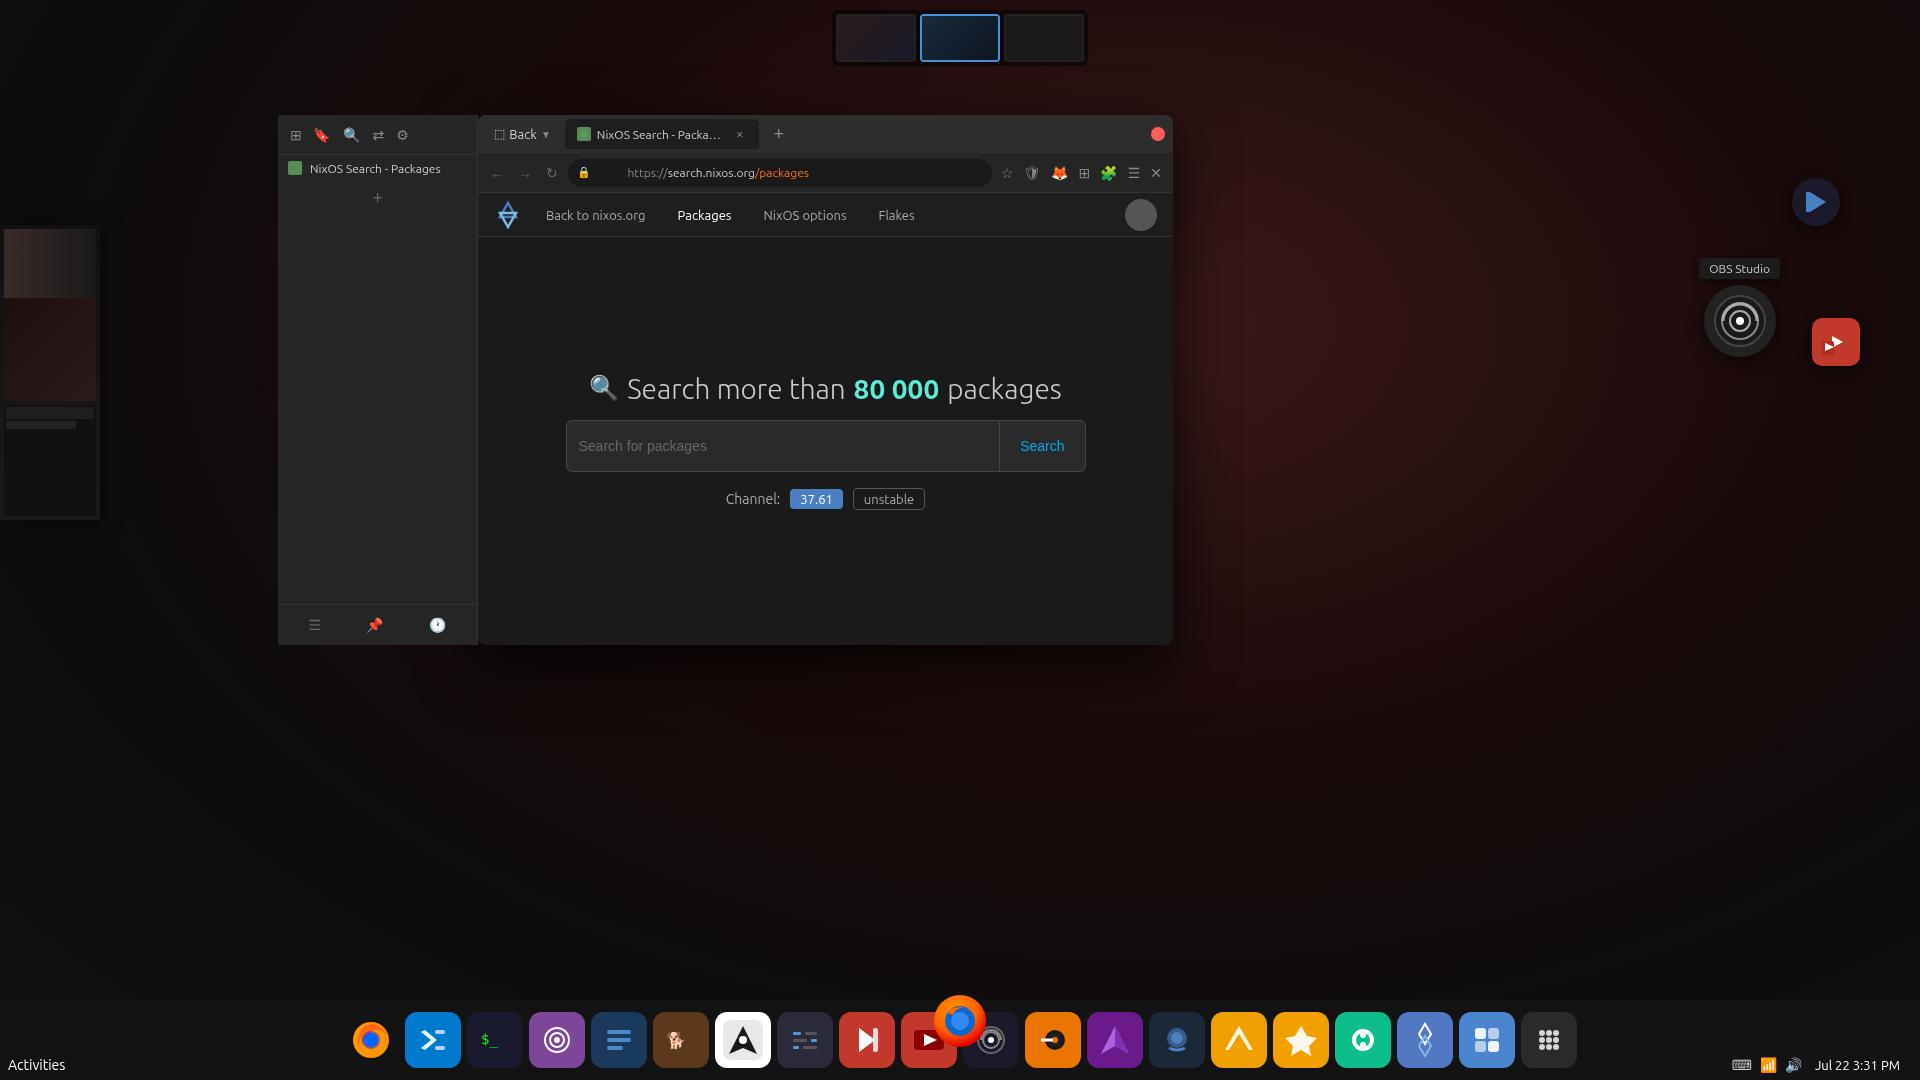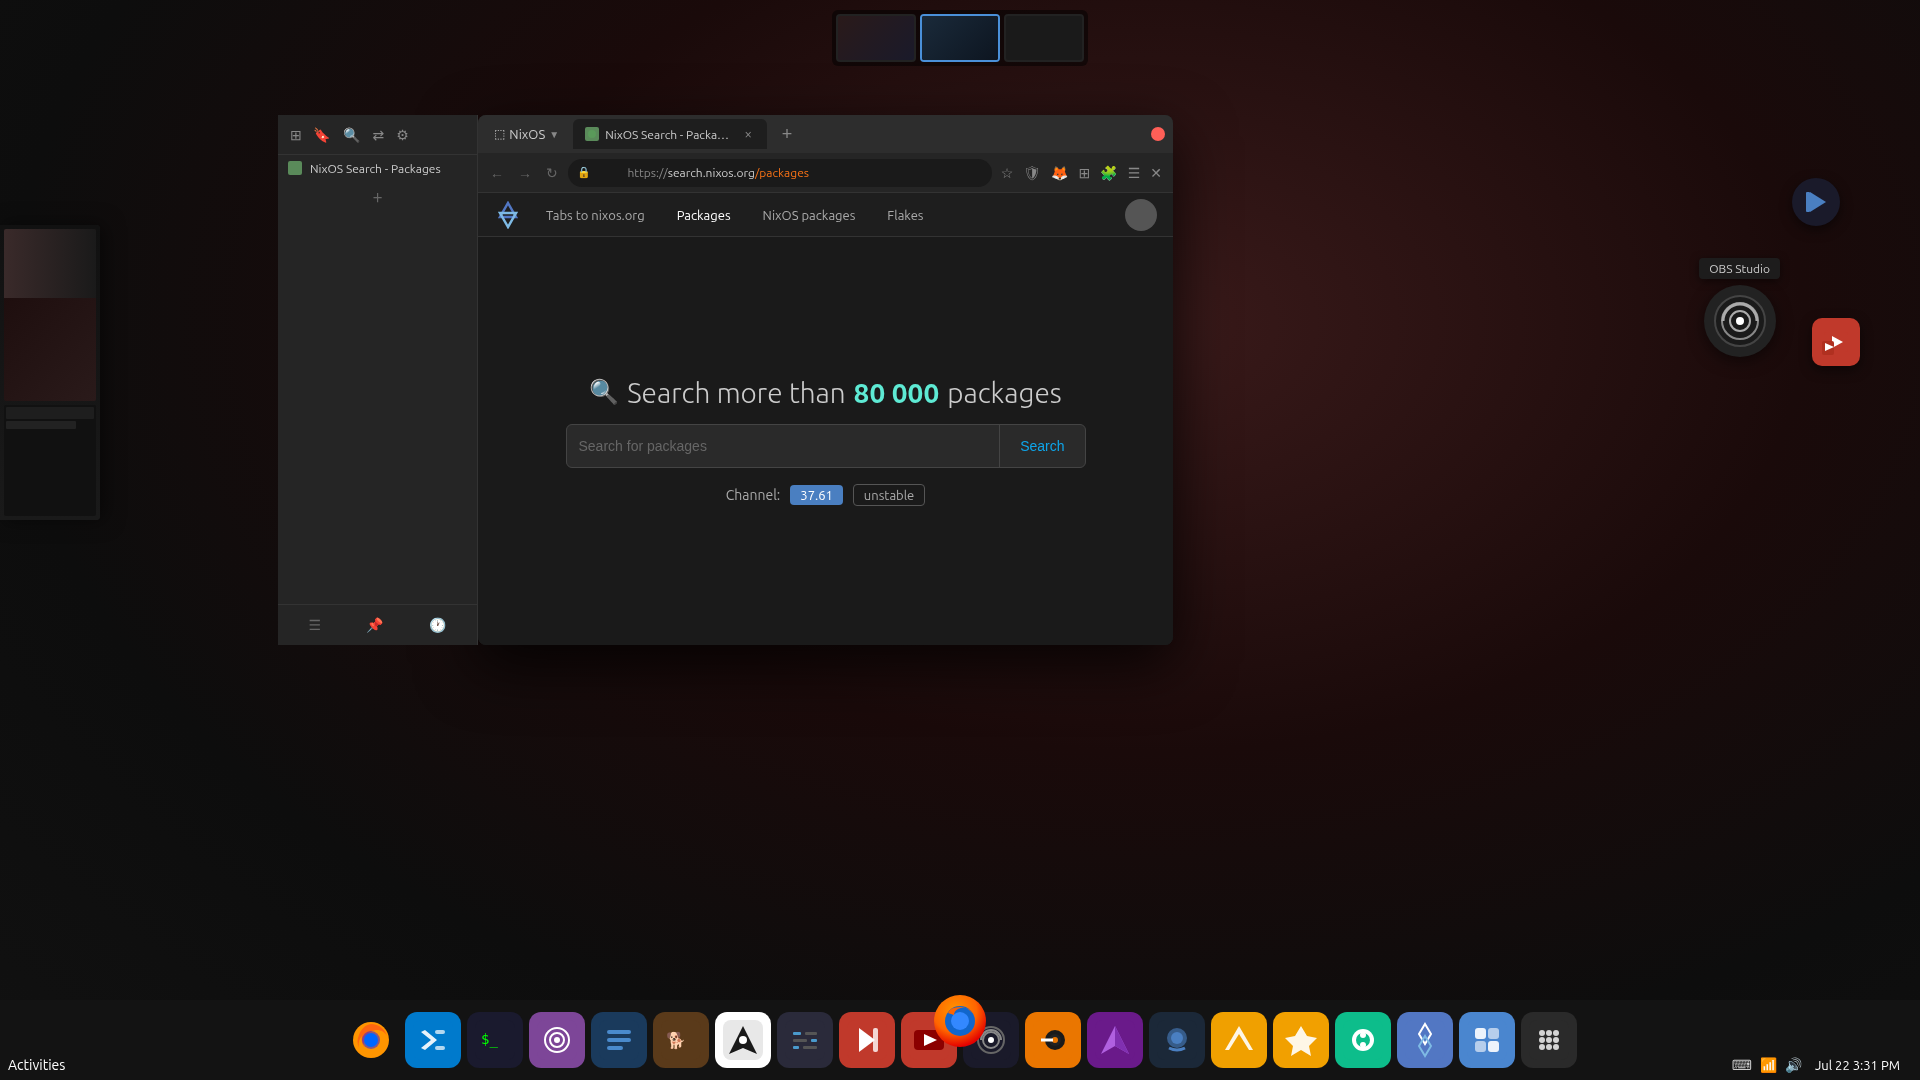--- a/index.html
+++ b/index.html
@@ -266,21 +266,21 @@
     .search-title strong {
       color: #5eead4;
       font-weight: 700;
     }
     .search-icon-text {
       color: #888;
       font-size: 24px;
     }
     .search-bar {
       width: 520px;
-      height: 44px;
+      height: 52px;
       background: #2a2a2a;
       border: 1px solid #444;
       border-radius: 6px;
       display: flex;
       align-items: center;
       overflow: hidden;
     }
     .search-input {
       flex: 1;
       background: transparent;
@@ -580,21 +580,21 @@
     <span class="sidebar-bottom-btn">📌</span>
     <span class="sidebar-bottom-btn">🕐</span>
   </div>
 </div>
 
 <div class="browser-window" style="left:478px; width:695px;">
 
   <div class="browser-titlebar">
     <div class="tabs-btn">
       <span style="font-size:12px;">⬚</span>
-      <span>NixOS</span>
+      <span>Back</span>
       <span style="font-size:10px;color:#888;">▼</span>
     </div>
     <div class="tab-item">
       <div class="tab-favicon">
         <svg width="10" height="10" viewBox="0 0 10 10">
             <circle cx="5" cy="5" r="4" fill="#5a9a5a"></circle>
           </svg>
       </div>
       <span style="font-size:12px;color:#ccc;max-width:130px;overflow:hidden;text-overflow:ellipsis;white-space:nowrap;">NixOS Search - Packages</span>
       <span class="tab-close">×</span>
@@ -626,23 +626,23 @@
     </div>
   </div>
 
   <div class="nixos-navbar">
     <div class="nixos-logo">
       <svg viewBox="0 0 28 28" width="28" height="28">
         <polygon points="14,2 22,16 6,16" fill="none" stroke="#5277c3" stroke-width="2.5"></polygon>
         <polygon points="14,26 6,12 22,12" fill="none" stroke="#7ebae4" stroke-width="2.5"></polygon>
       </svg>
     </div>
-    <a class="nixos-nav-link">Tabs to nixos.org</a>
+    <a class="nixos-nav-link">Back to nixos.org</a>
     <a class="nixos-nav-link active">Packages</a>
-    <a class="nixos-nav-link">NixOS packages</a>
+    <a class="nixos-nav-link">NixOS options</a>
     <a class="nixos-nav-link">Flakes</a>
     <div class="avatar-placeholder"></div>
   </div>
 
   <div class="browser-content">
     <div class="search-section">
       <div class="search-title">
         <span class="search-icon-text">🔍</span>
         <span>Search more than</span>
         <strong>80 000</strong>

